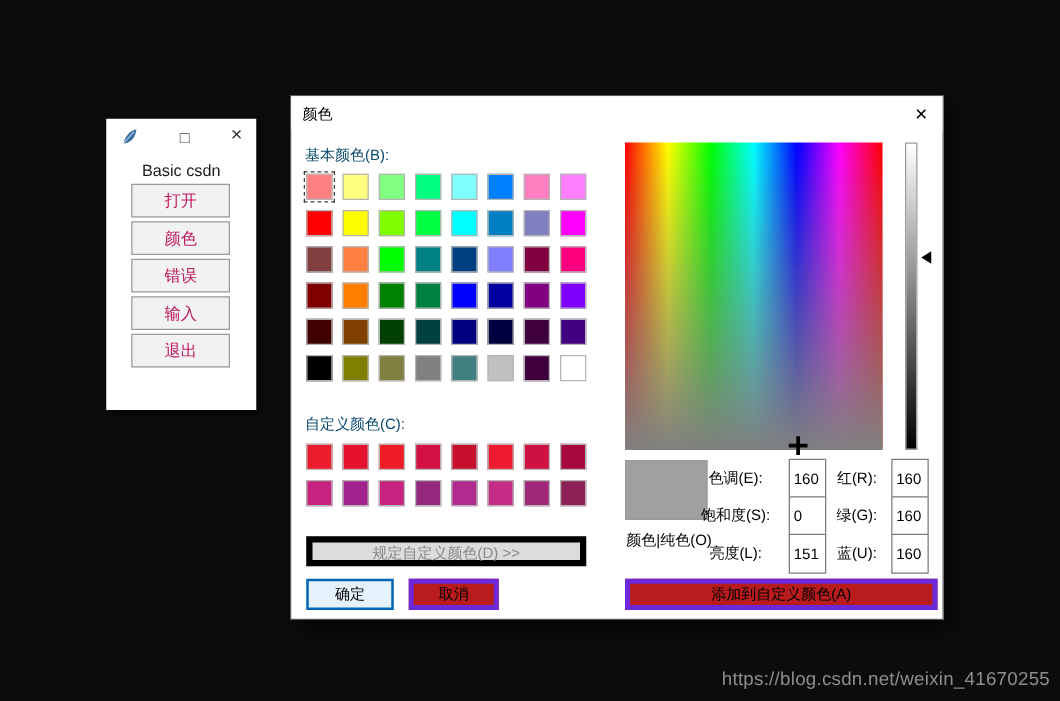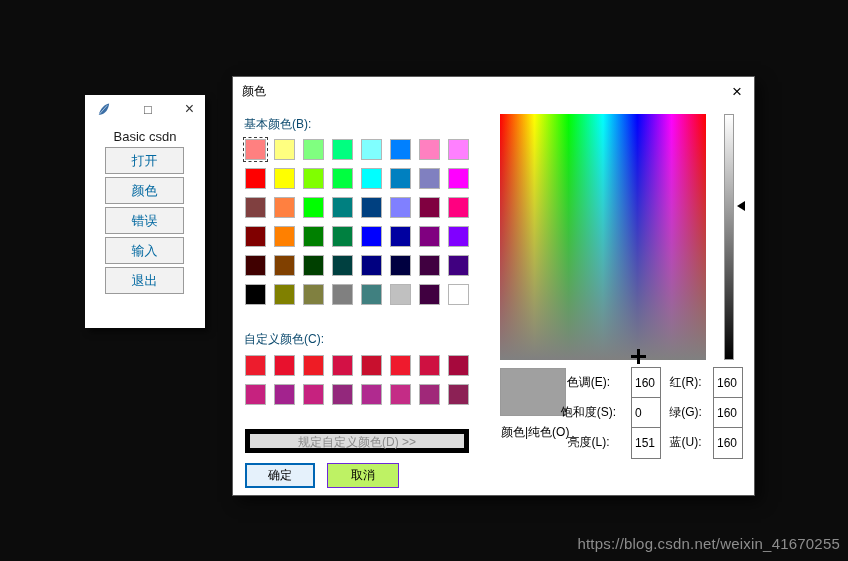--- a/index.html
+++ b/index.html
@@ -21,21 +21,21 @@
   }
   .demo-titlebar .win-glyph {
     color:#444; font-size:13px; line-height:1; cursor:default;
   }
   .demo-titlebar .close-glyph { font-size:16px; color:#333; }
   .demo-header { text-align:center; font-size:13px; color:#1a1a1a; margin-top:6px; }
   .demo-buttons { position:absolute; left:20px; top:52px; width:79px; }
   .demo-btn {
     display:block; width:79px; height:27px; margin-bottom:3px;
     background:#f2f2f2; border:1px solid #9a9a9a;
-    font-family:inherit; font-size:13px; color:#0369a1; cursor:pointer;
+    font-family:inherit; font-size:13px; color:#be185d; cursor:pointer;
   }
 
   
   .color-dialog {
     position:absolute; left:232px; top:76px; width:523px; height:420px;
     background:#ffffff; border:1px solid #5a5a5a;
     box-shadow:6px 6px 14px rgba(0,0,0,.6);
     font-size:12px; color:#000;
   }
   .dlg-titlebar {
@@ -55,21 +55,21 @@
     grid-template-columns:repeat(8,21px); gap:8px 8px;
   }
   .grid-basic  { left:12px; top:62px; }
   .grid-custom { left:12px; top:278px; }
   .swatch {
     width:21px; height:21px; border:1px solid #b5b5b5; cursor:pointer;
   }
   .swatch.selected { outline:1px dashed #3a3a3a; outline-offset:1px; }
 
   .btn {
-    position:absolute; background:#bef264; border:1px solid #6d28d9;
+    position:absolute; background:#b91c1c; border:4px solid #6d28d9;
     font-family:inherit; font-size:12px; color:#000; cursor:pointer;
   }
   .btn-define {
     left:12px; top:352px; width:224px; height:24px;
     background:#dcdcdc; border:5px solid #000000; color:#8a8a8a; cursor:default;
   }
   .btn-ok {
     left:12px; top:386px; width:70px; height:25px;
     border:2px solid #0066b4; background:#e5f1fb;
   }
@@ -254,16 +254,17 @@
         <div class="field-label">饱和度(S):</div>
         <input class="field-input" value="0" style="">
         <div class="field-label">绿(G):</div>
         <input class="field-input" value="160" style="">
         <div class="field-label">亮度(L):</div>
         <input class="field-input" value="151" style="">
         <div class="field-label">蓝(U):</div>
         <input class="field-input" value="160" style="">
       </div>
 
+    <button class="btn btn-add">添加到自定义颜色(A)</button>
   </div>
 
   <div class="watermark">https://blog.csdn.net/weixin_41670255</div>
 </div>
 
 </body></html>

